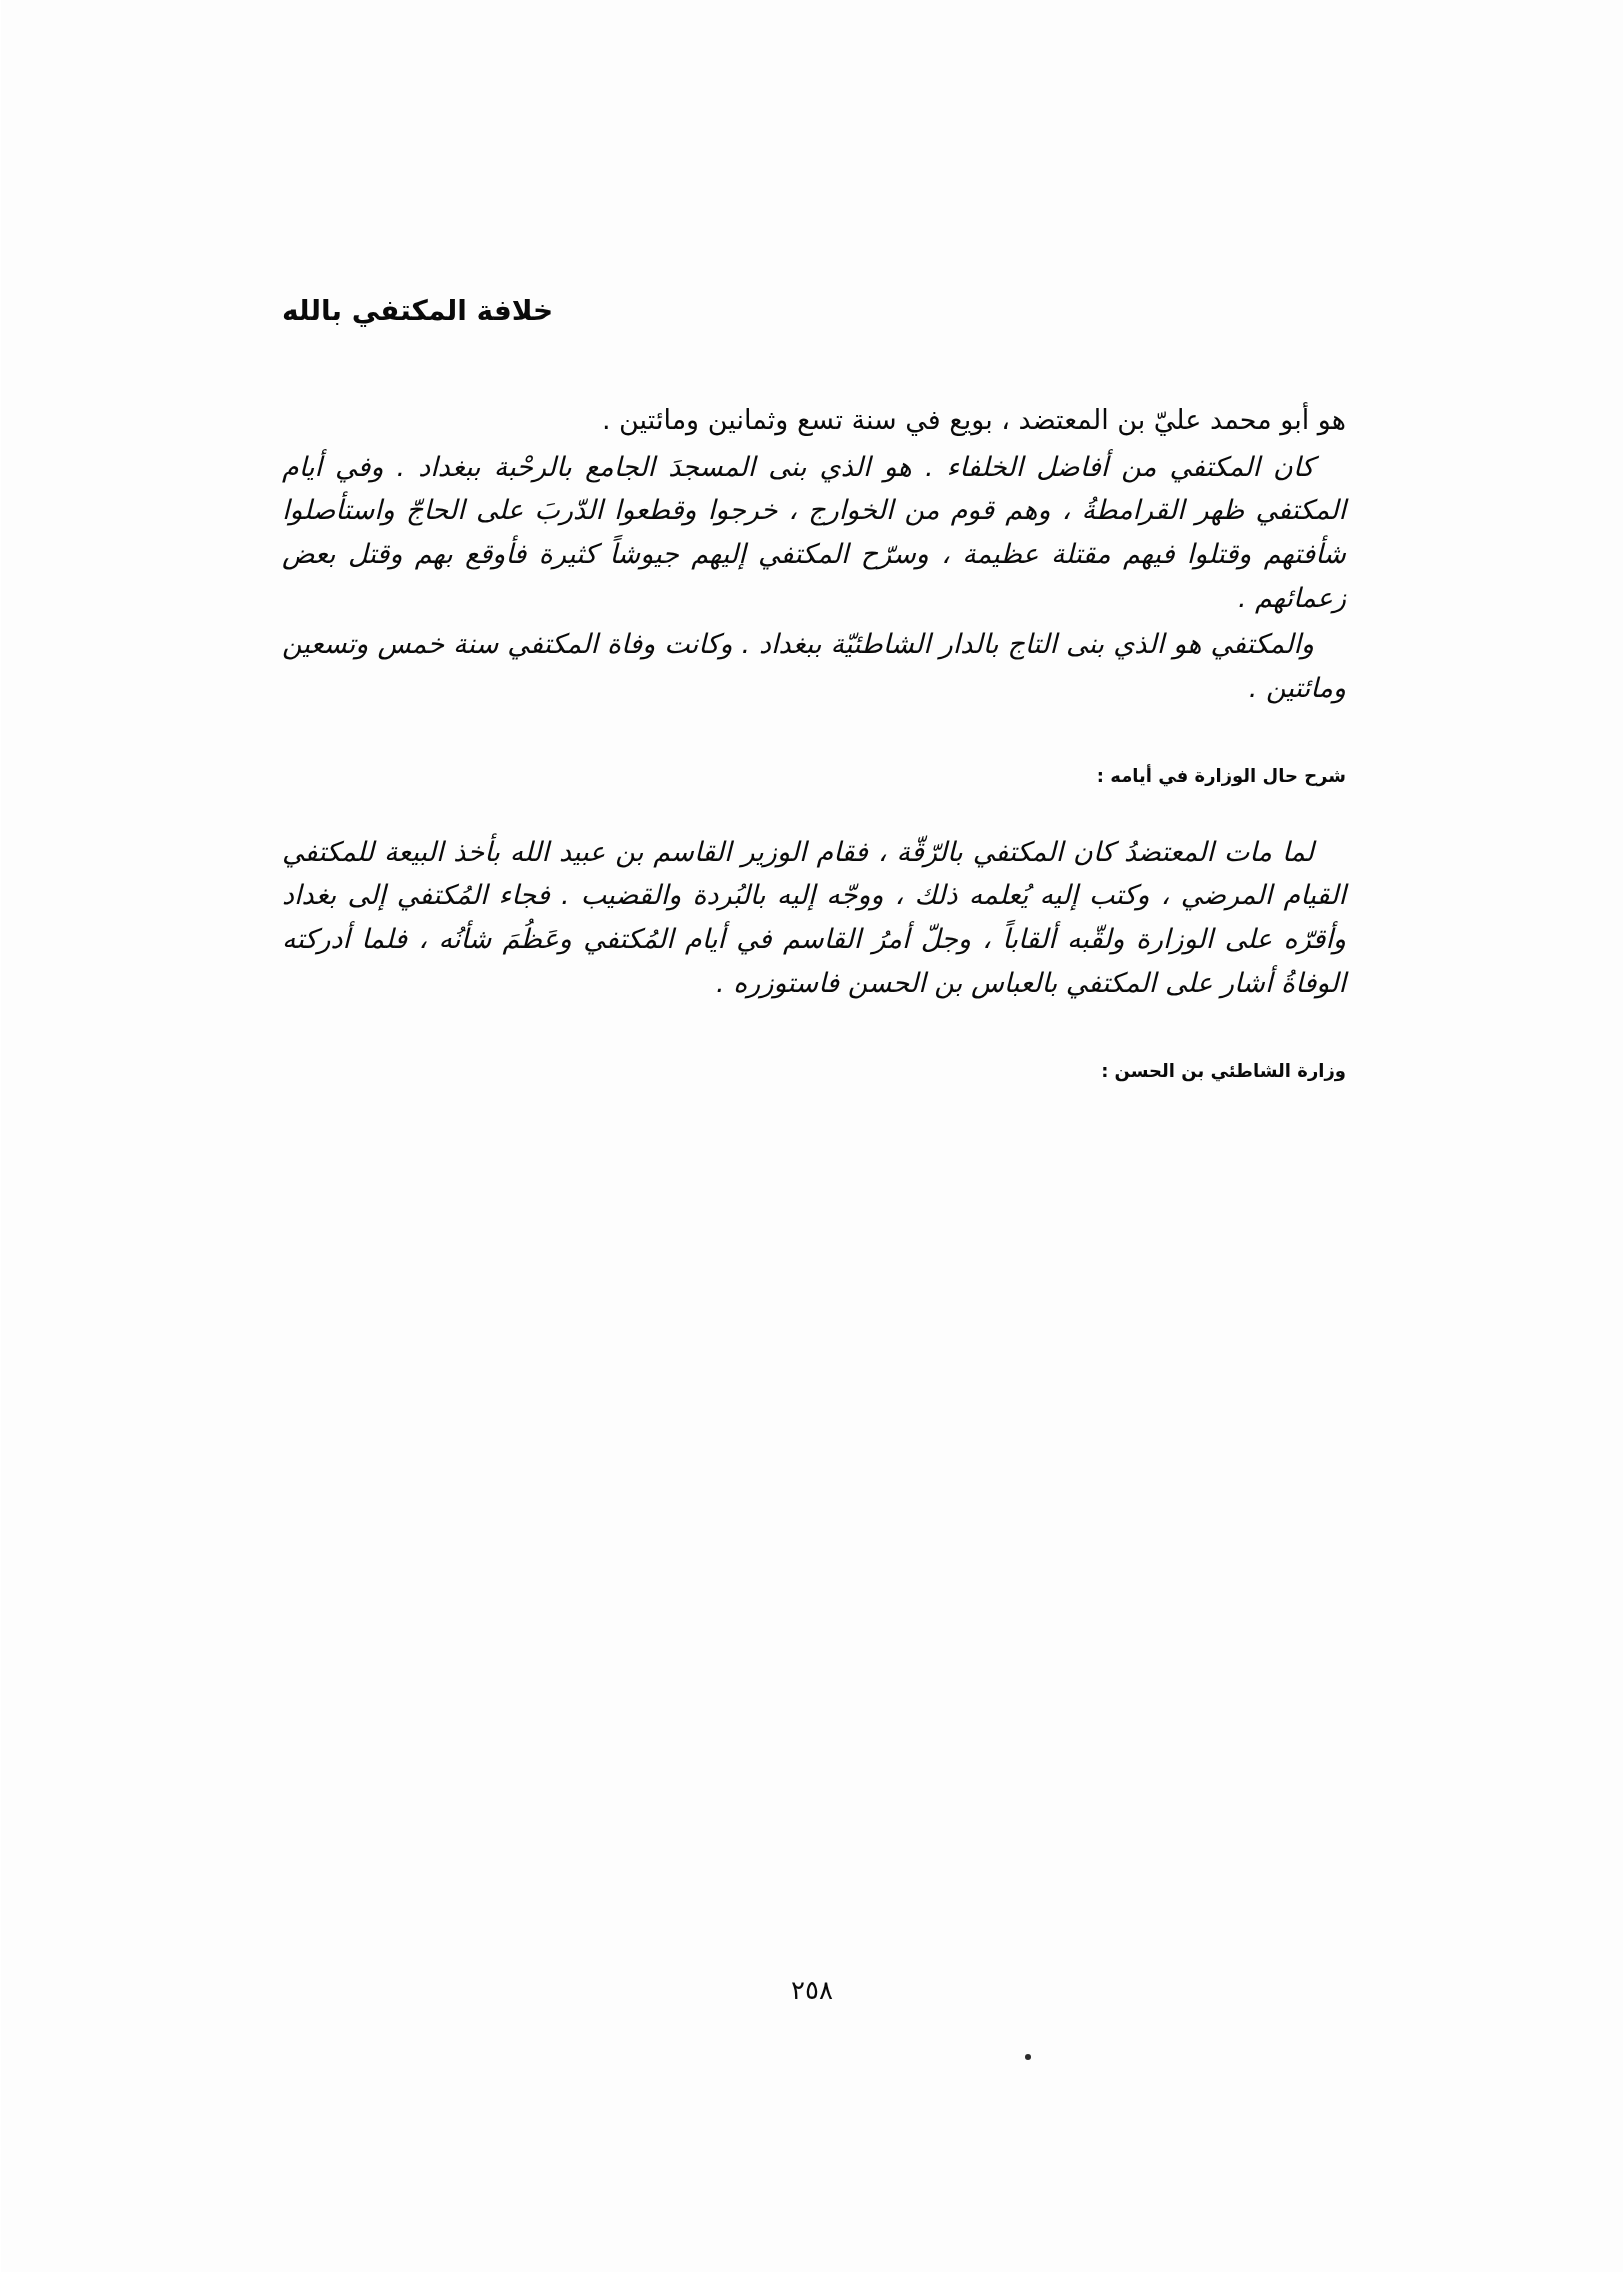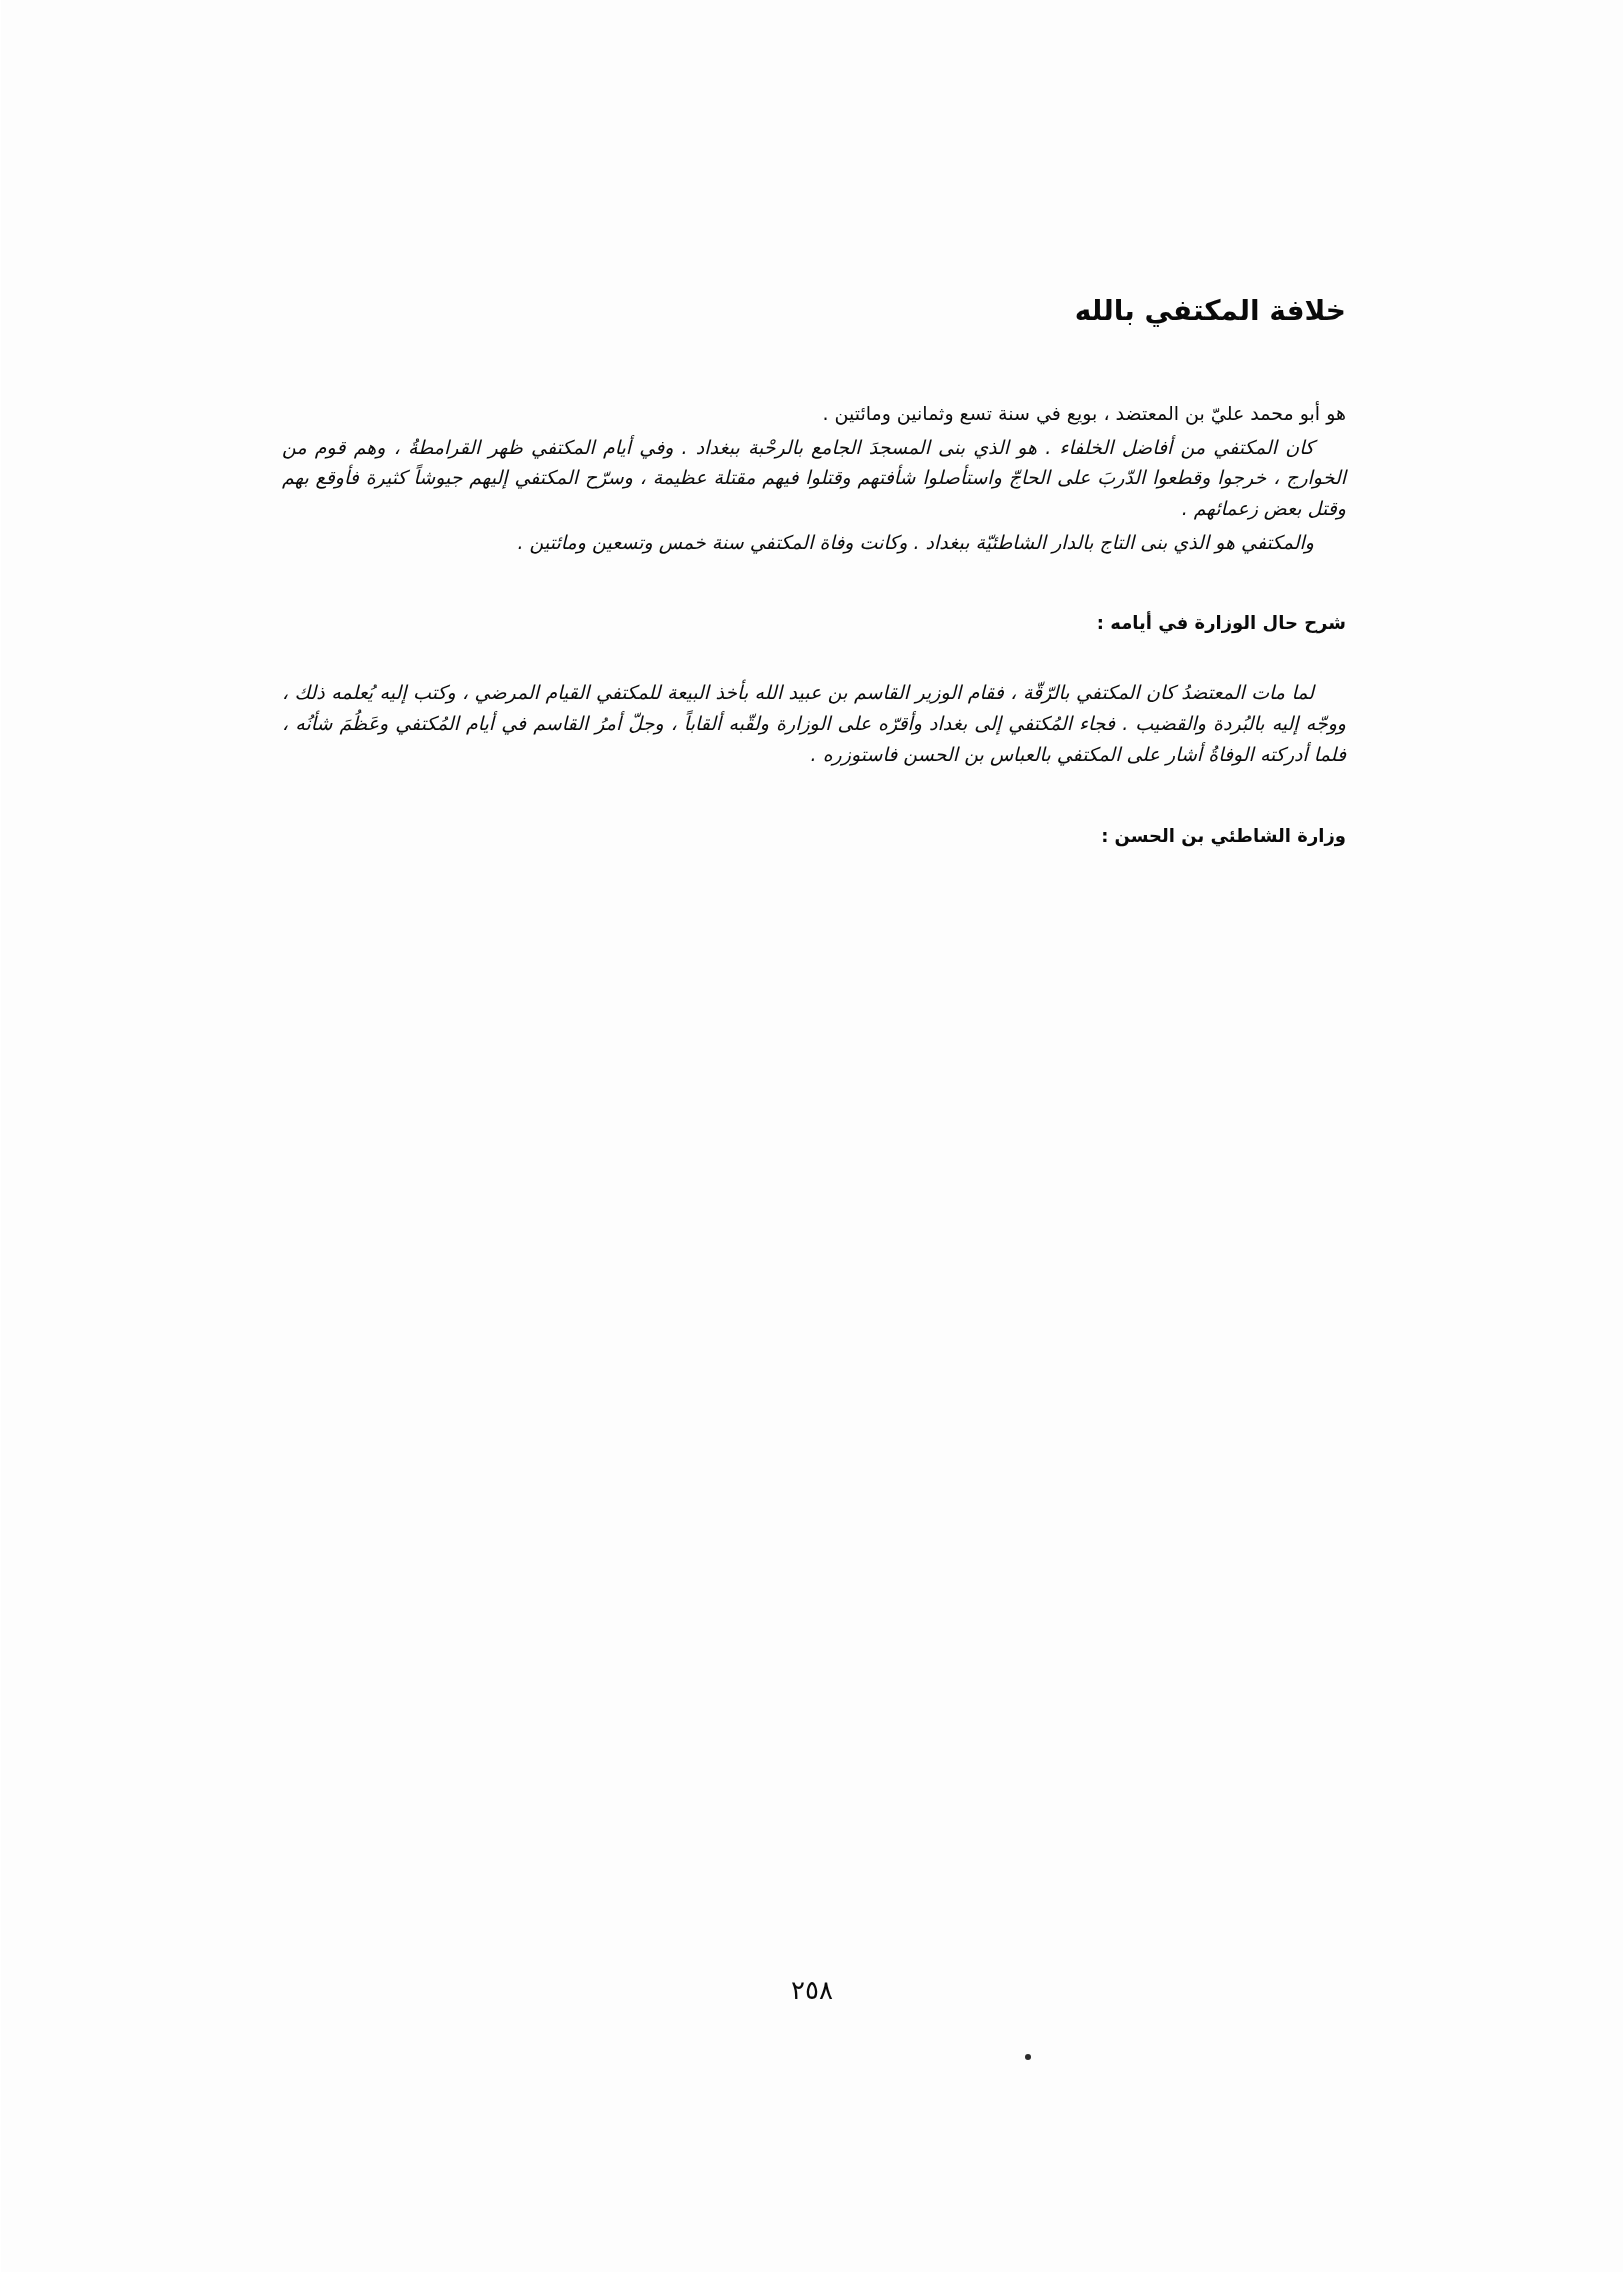--- a/index.html
+++ b/index.html
@@ -26,27 +26,27 @@
     position: absolute;
     top: 291px;
     left: 282px;
     width: 1064px;
     direction: rtl;
     text-align: justify;
   }
   .doc-title {
     font-size: 28px;
     font-weight: 700;
-    text-align: right;
+    text-align: left;
     margin: 0 0 68px 0;
     letter-spacing: 0.5px;
     line-height: 1.4;
   }
   .para {
-    font-size: 19px;
+    font-size: 27px;
     line-height: 1.62;
     margin: 0 0 2.7px 0;
     text-align: justify;
     text-align-last: right;
     text-justify: inter-word;
   }
   .para.indent {
     text-indent: 32px;
     font-style: italic;
   }

